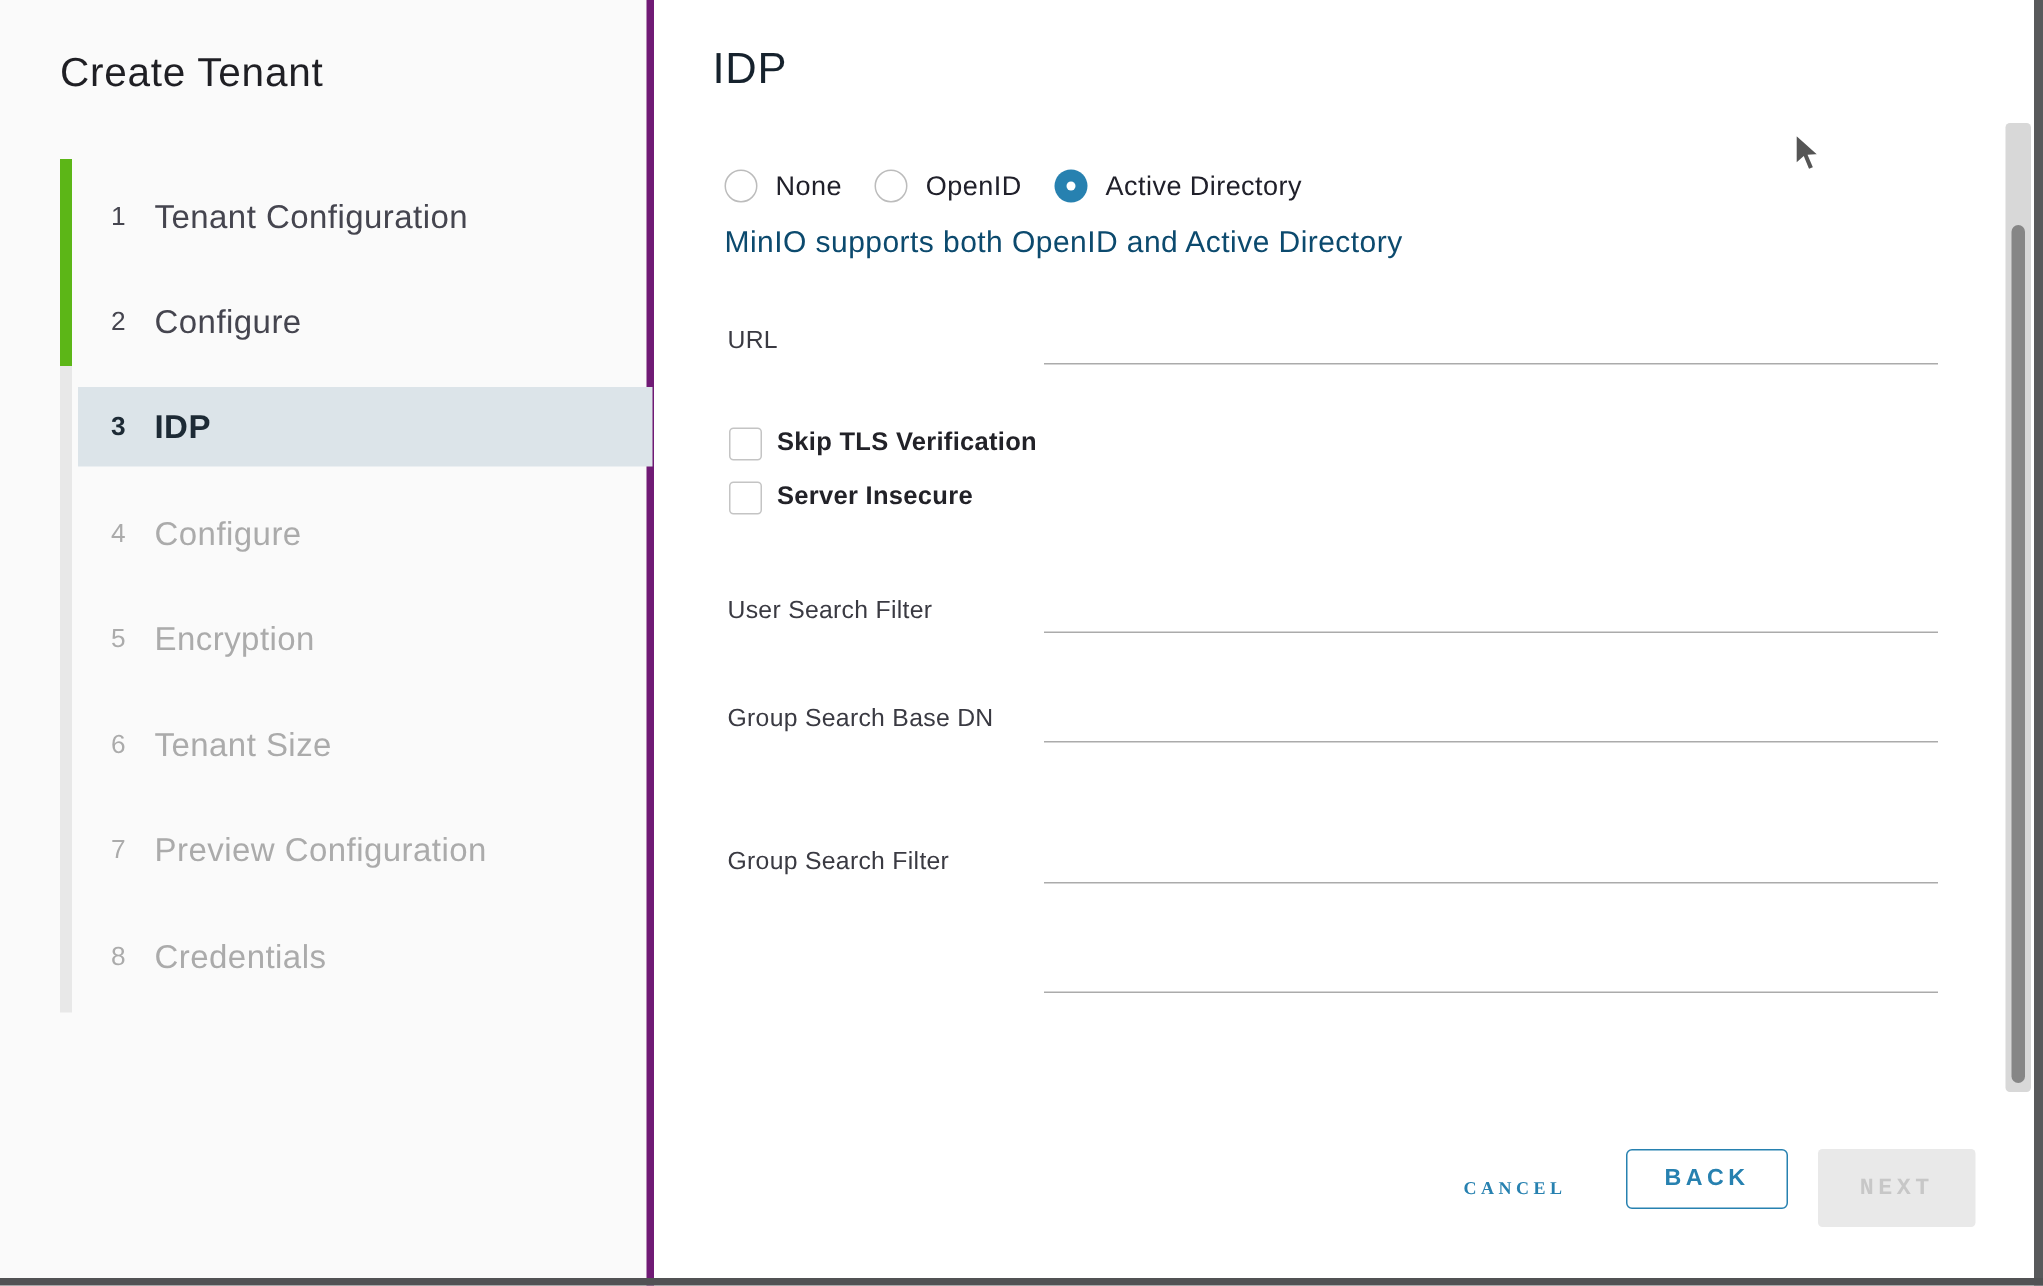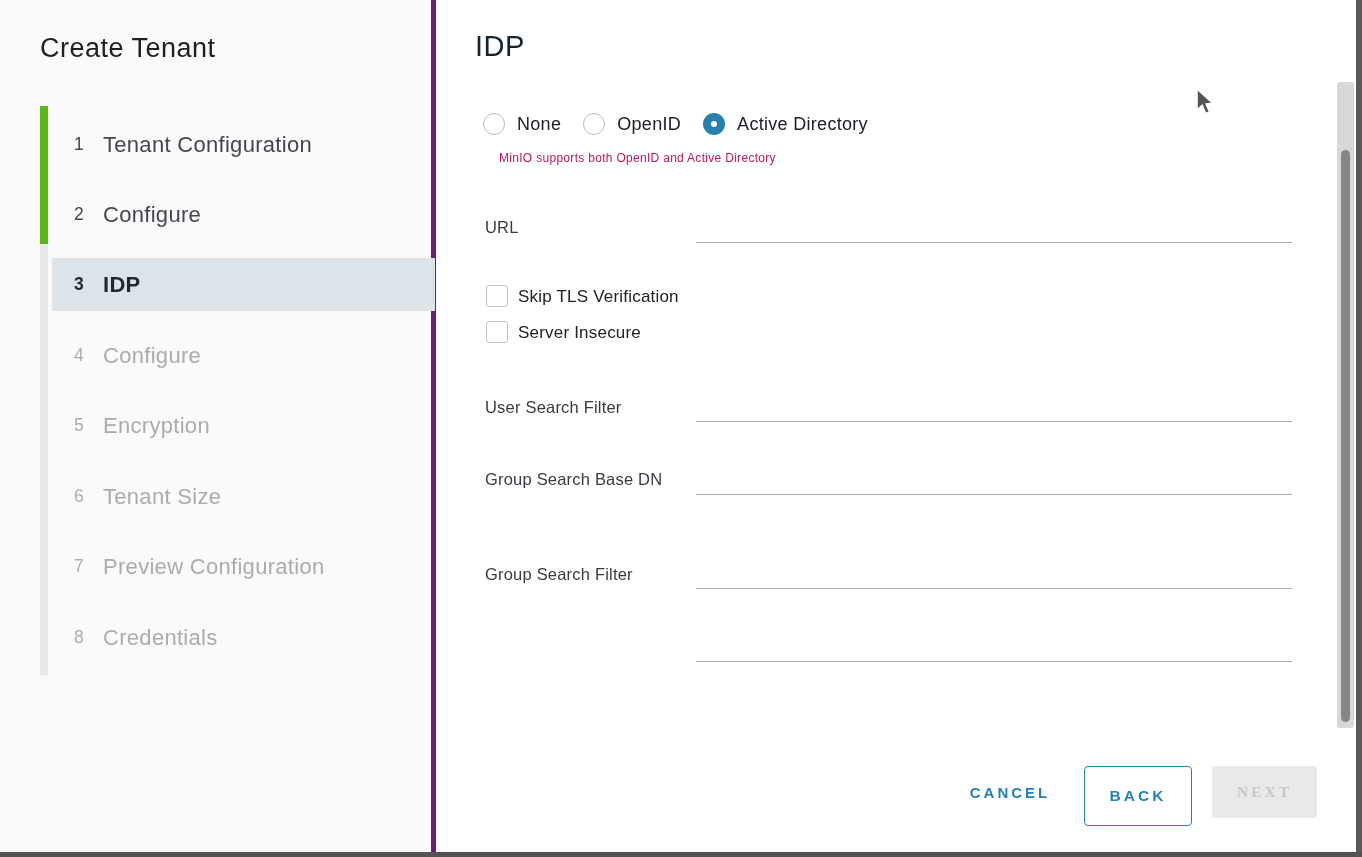--- a/index.html
+++ b/index.html
@@ -24,35 +24,35 @@
   
   .main { position:absolute; left:436px; top:0; width:920px; height:857px; background:#ffffff; }
   .heading { position:absolute; left:39px; top:30px; font-size:29px; color:#16222d; letter-spacing:0.5px; }
 
   .radio-row { position:absolute; left:47px; top:113px; display:flex; align-items:center; column-gap:22px; }
   .radio-opt { display:flex; align-items:center; cursor:pointer; }
   .radio-circle { width:22px; height:22px; border-radius:50%; border:1px solid #bcbcbc; background:#fff; margin-right:12px; flex:none; position:relative; }
   .radio-circle.selected { border:none; background:#2781b0; }
   .radio-circle.selected::after { content:""; position:absolute; left:8px; top:8px; width:6px; height:6px; border-radius:50%; background:#ffffff; }
   .radio-label { font-size:18px; color:#20202a; letter-spacing:0.3px; }
-  .helper-text { position:absolute; left:47px; top:151px; font-size:12px; color:#be185d; letter-spacing:0.3px;margin-left:16px; }
+  .helper-text { position:absolute; left:47px; top:151px; font-size:20px; color:#0c4a6e; letter-spacing:0.3px; }
 
   .f-label { position:absolute; left:49px; width:180px; font-size:16.5px; font-weight:normal; color:#3a3a42; line-height:27px; letter-spacing:0.2px; }
   .f-input { position:absolute; left:260px; width:596px; height:32px; border:none; border-bottom:1px solid #ababab; background:transparent; font-size:15px; color:#333; outline:none; font-family:"Liberation Sans", sans-serif; }
 
-  .cb-row { position:absolute; left:50px; display:flex; align-items:flex-end; cursor:pointer; }
+  .cb-row { position:absolute; left:50px; display:flex; align-items:flex-start; cursor:pointer;font-weight:bold; }
   .cb-box { width:22px; height:22px; border:1px solid #c4c4c4; border-radius:3px; background:#fff; margin-right:10px; flex:none; }
   .cb-label { font-size:17px; color:#222228; letter-spacing:0.2px; }
 
   .btn-row-cancel { position:absolute; left:524px; top:769px; width:100px; height:46px; display:flex; align-items:center; justify-content:center;
-      background:none; border:none; color:#2781b0; font-size:15px; font-weight:bold; letter-spacing:3px; cursor:pointer; font-family:Liberation Sans, sans-serif; }
-  .btn-back { position:absolute; left:648px; top:766px; width:108px; height:60px; background:#ffffff; border:1px solid #2781b0; border-radius:4px;
+      background:none; border:none; color:#2781b0; font-size:12px; font-weight:bold; letter-spacing:3px; cursor:pointer; font-family:Liberation Serif, serif; }
+  .btn-back { position:absolute; left:648px; top:766px; width:108px; height:40px; background:#ffffff; border:1px solid #2781b0; border-radius:4px;
       color:#2781b0; font-size:15.5px; font-weight:bold; letter-spacing:3px; cursor:pointer; font-family:"Liberation Sans", sans-serif; }
   .btn-next { position:absolute; left:776px; top:766px; width:105px; height:52px; background:#e9e9e9; border:none; border-radius:3px;
-      color:#c7c7c7; font-size:15.5px; font-weight:bold; letter-spacing:3px; font-family:Liberation Serif, serif; }
+      color:#c7c7c7; font-size:15.5px; font-weight:bold; letter-spacing:3px; font-family:Liberation Mono, monospace; }
 
   
   .scroll-track { position:absolute; left:1337px; top:82px; width:17px; height:646px; background:#d8d8d8; border-radius:3px; }
   .scroll-thumb { position:absolute; left:4px; top:68px; width:9px; height:572px; background:#868686; border-radius:5px; }
   .frame-right { position:absolute; left:1356px; top:0; width:6px; height:857px; background:#58595b; }
   .frame-bottom { position:absolute; left:0; top:852px; width:1362px; height:5px; background:#515254; }
 
   .cursor { position:absolute; left:1196px; top:88px; width:22px; height:30px; pointer-events:none; }
 </style>
 </head>

